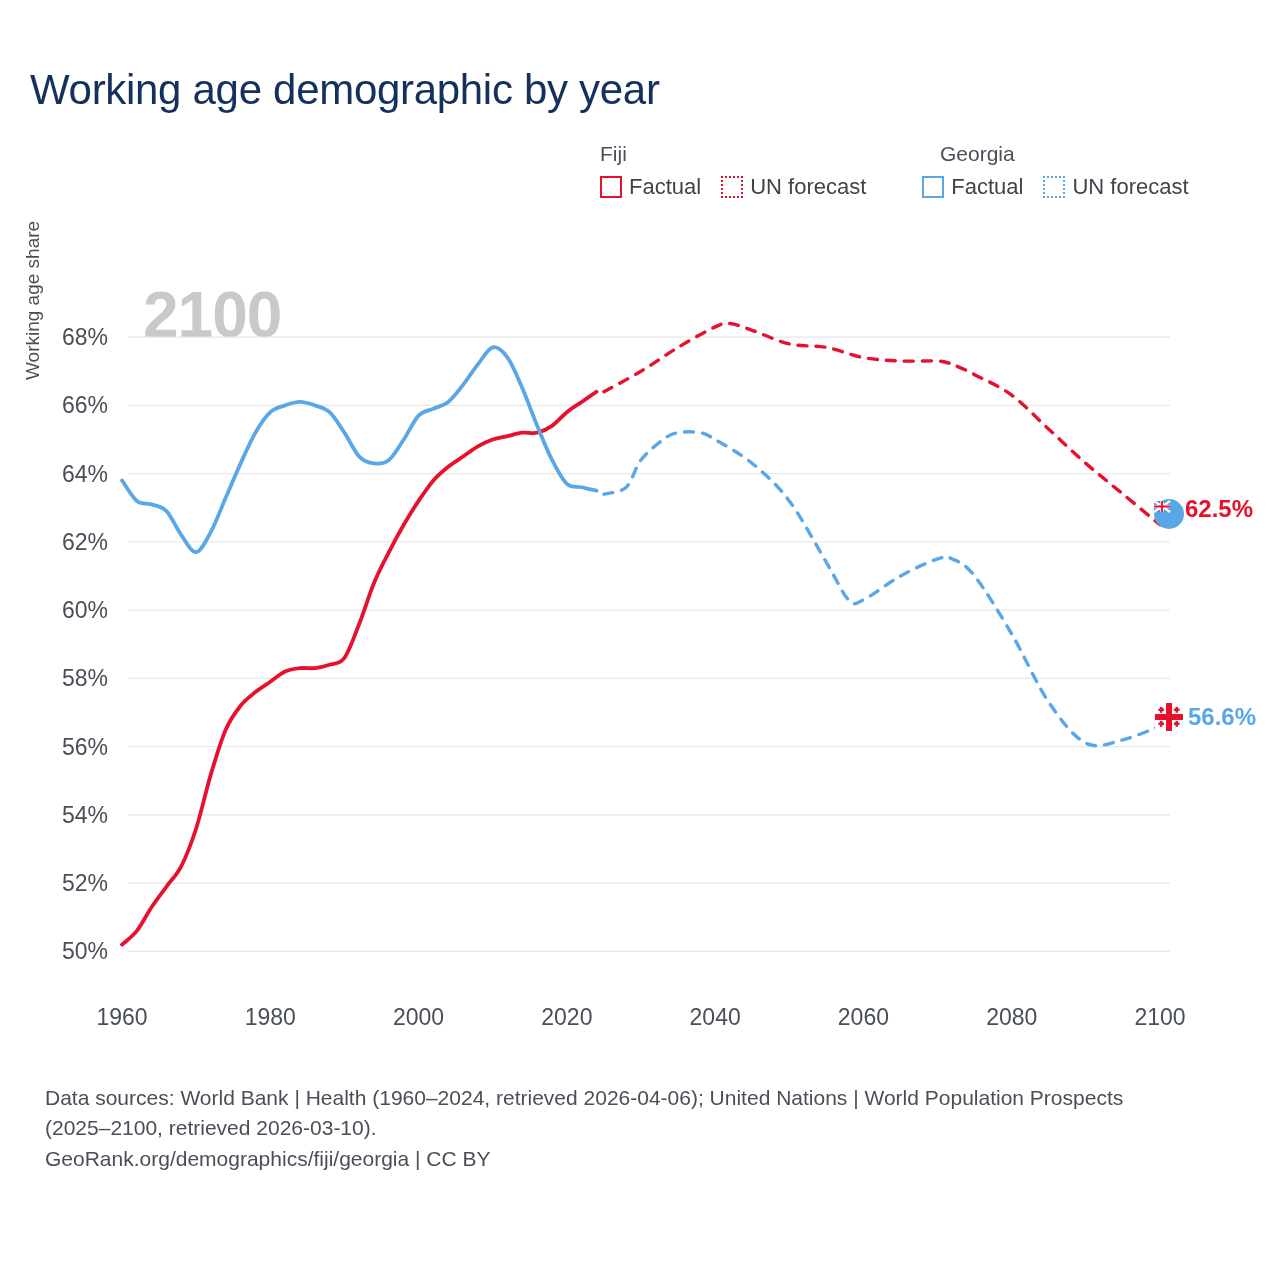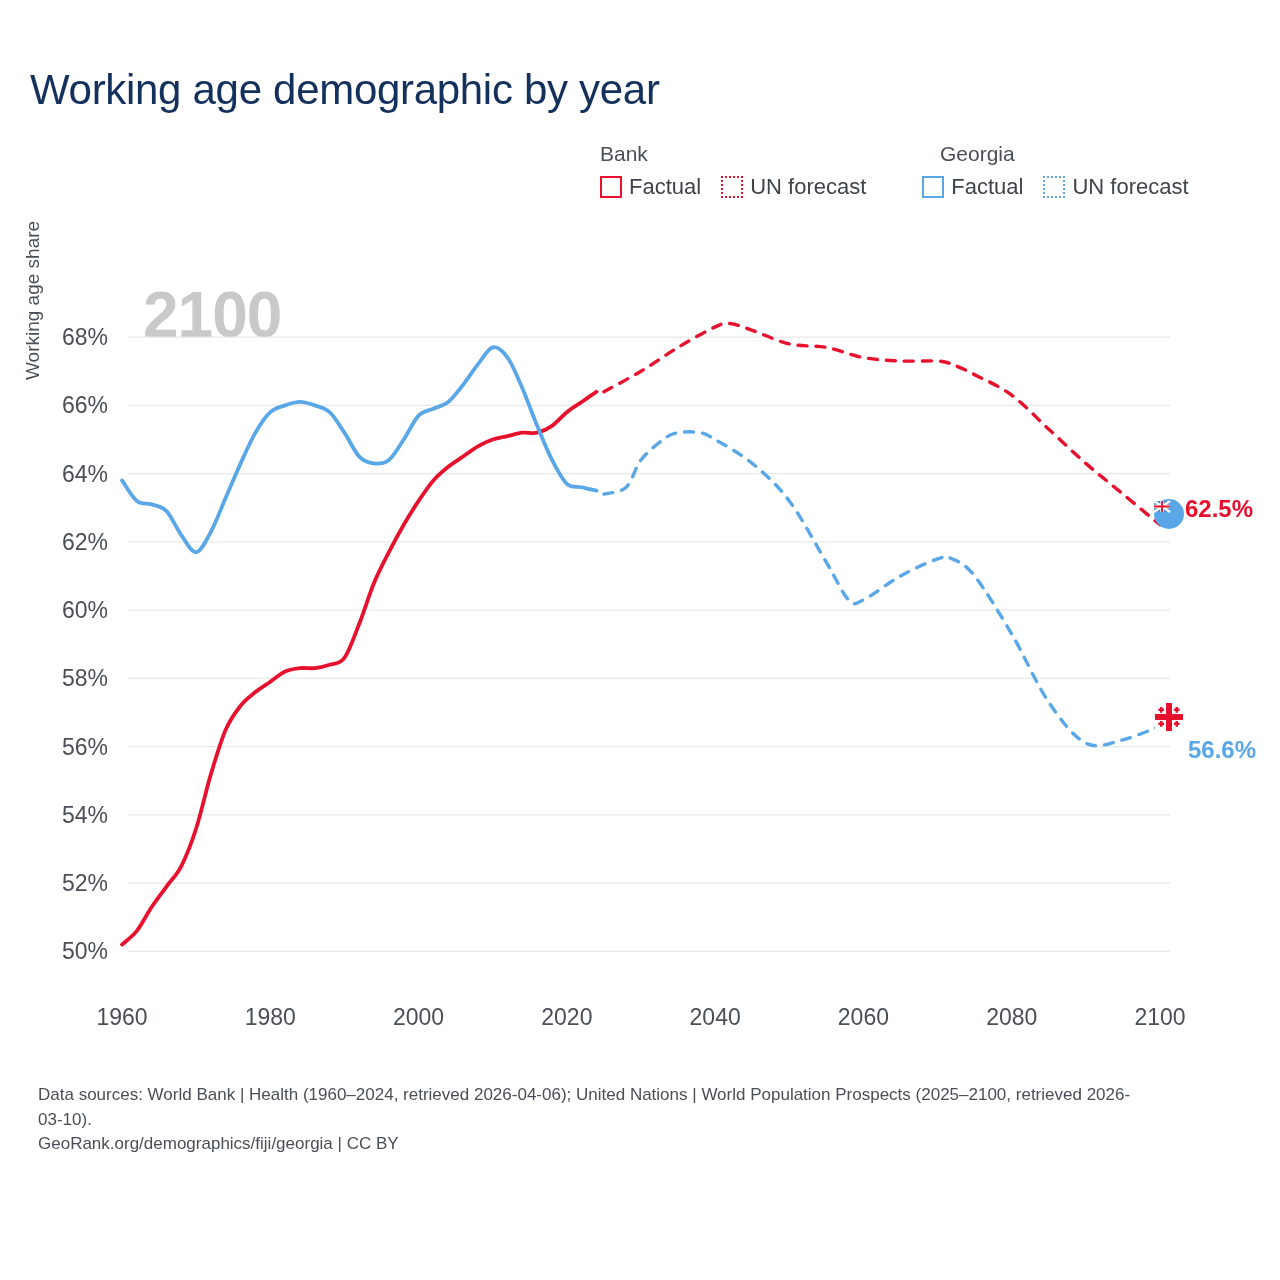--- a/index.html
+++ b/index.html
@@ -92,45 +92,45 @@
     letter-spacing: -1px;
   }
 
   .end-label {
     position: absolute;
     font-size: 24px;
     white-space: nowrap;
     font-weight: bold;
   }
   .end-label.fiji { color: #e8112d; left: 1185px; top: 495px; }
-  .end-label.georgia { color: #5aa7e8; left: 1188px; top: 736px; }
+  .end-label.georgia { color: #5aa7e8; left: 1188px; top: 703px; }
 
   .flag-marker { position: absolute; }
 
   
   .footer {
     position: absolute;
-    left: 38px;
+    left: 45px;
     top: 1083px;
     width: 1200px;
-    font-size: 17px;
+    font-size: 21px;
     color: #4a4f57;
     line-height: 1.45;
   }
   .footer .src { max-width: 1110px; }
   .footer .attr { margin-top: 0; }
 </style>
 </head>
 <body>
 
 <div class="title">Working age demographic by year</div>
 
 <div class="legend">
   <div class="legend-row-titles">
-    <div class="legend-title-fiji">Bank</div>
+    <div class="legend-title-fiji">Fiji</div>
     <div>Georgia</div>
   </div>
   <div class="legend-row-items">
     <div class="legend-item">
       <span class="swatch sw-fiji-solid"></span>
       <span>Factual</span>
     </div>
     <div class="legend-item">
       <span class="swatch sw-fiji-dash"></span>
       <span>UN forecast</span>

